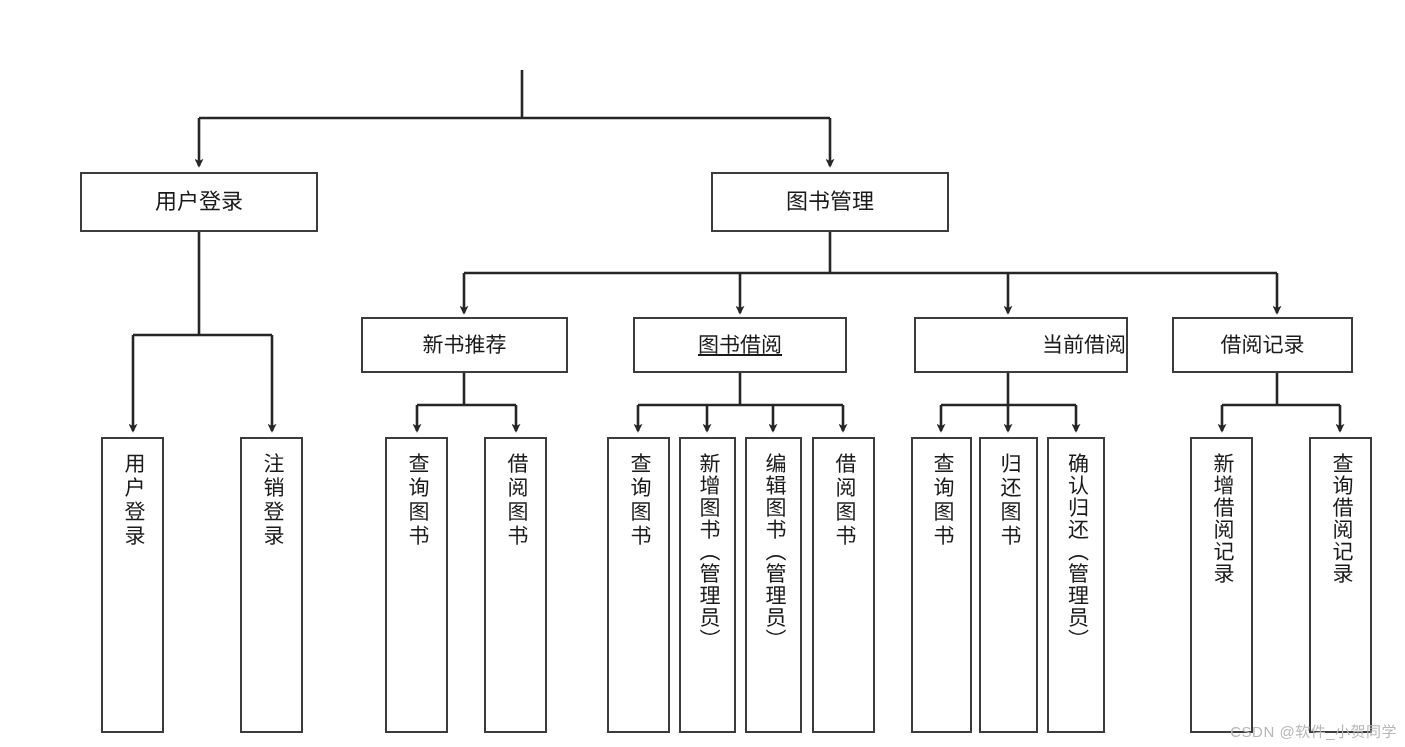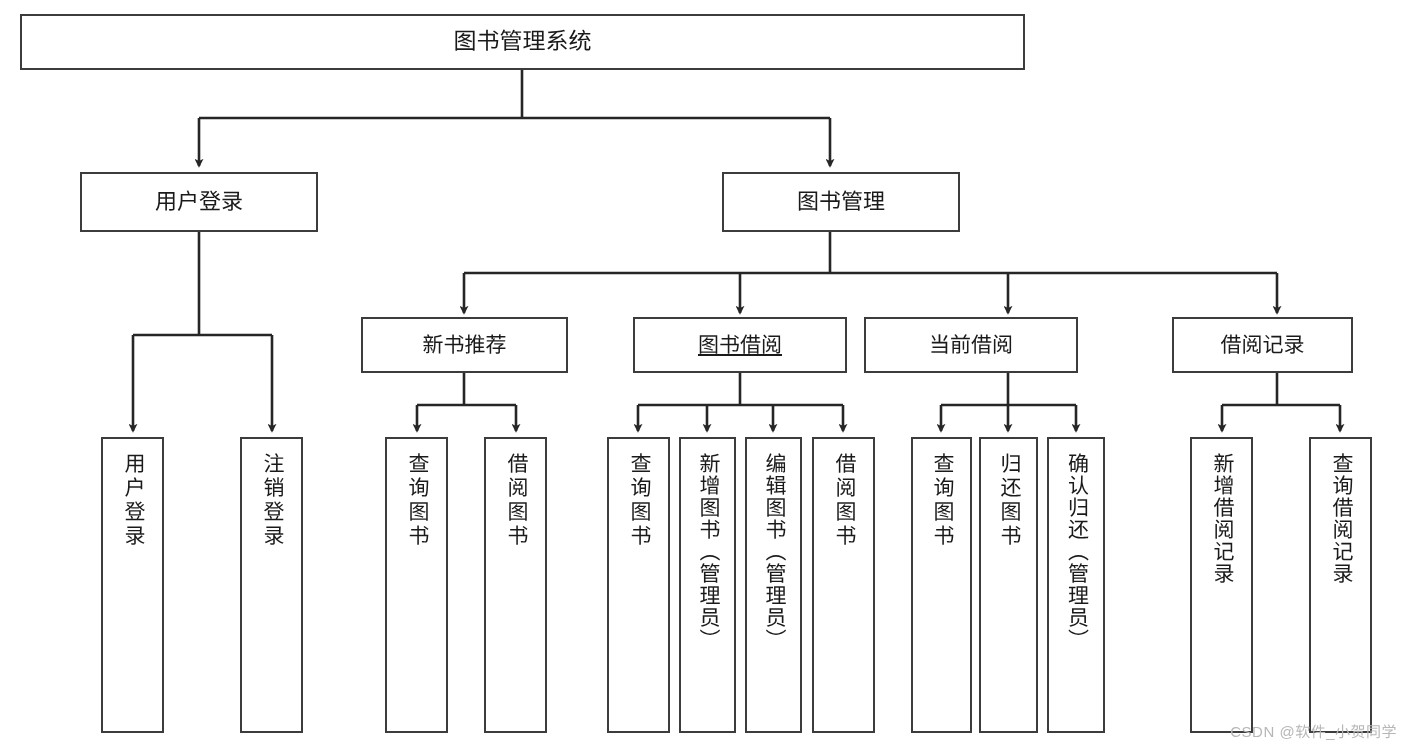--- a/index.html
+++ b/index.html
@@ -123,41 +123,38 @@
       <path d="M1008,405 L1008,431" marker-end="url(#arrowhead)"></path>
       <path d="M1076,405 L1076,431" marker-end="url(#arrowhead)"></path>
 
       <path d="M1277,373 L1277,405"></path>
       <path d="M1222,405 L1340,405"></path>
       <path d="M1222,405 L1222,431" marker-end="url(#arrowhead)"></path>
       <path d="M1340,405 L1340,431" marker-end="url(#arrowhead)"></path>
     </g>
   </svg>
 
-  <div class="node level-root" style="left:20px; top:14px; width:1005px; height:56px;">
-    <span class="htext">图书管理系统</span>
-  </div>
 
   <div class="node level-1" style="left:80px; top:172px; width:238px; height:60px;">
     <span class="htext">用户登录</span>
   </div>
 
-  <div class="node level-1" style="left:711px; top:172px; width:238px; height:60px;margin-left:11px;">
+  <div class="node level-1" style="left:711px; top:172px; width:238px; height:60px;">
     <span class="htext">图书管理</span>
   </div>
 
   <div class="node level-2" style="left:361px; top:317px; width:207px; height:56px;">
     <span class="htext">新书推荐</span>
   </div>
 
   <div class="node level-2" style="left:633px; top:317px; width:214px; height:56px;text-decoration:underline;">
     <span class="htext">图书借阅</span>
   </div>
 
-  <div class="node level-2" style="left:864px; top:317px; width:214px; height:56px;">
+  <div class="node level-2" style="left:914px; top:317px; width:214px; height:56px;justify-content:flex-end;">
     <span class="htext">当前借阅</span>
   </div>
 
   <div class="node level-2" style="left:1172px; top:317px; width:181px; height:56px;">
     <span class="htext">借阅记录</span>
   </div>
 
   <div class="node leaf" style="left:101px; top:437px; width:63px; height:296px;">
     <span class="vtext">用户登录</span>
   </div>

